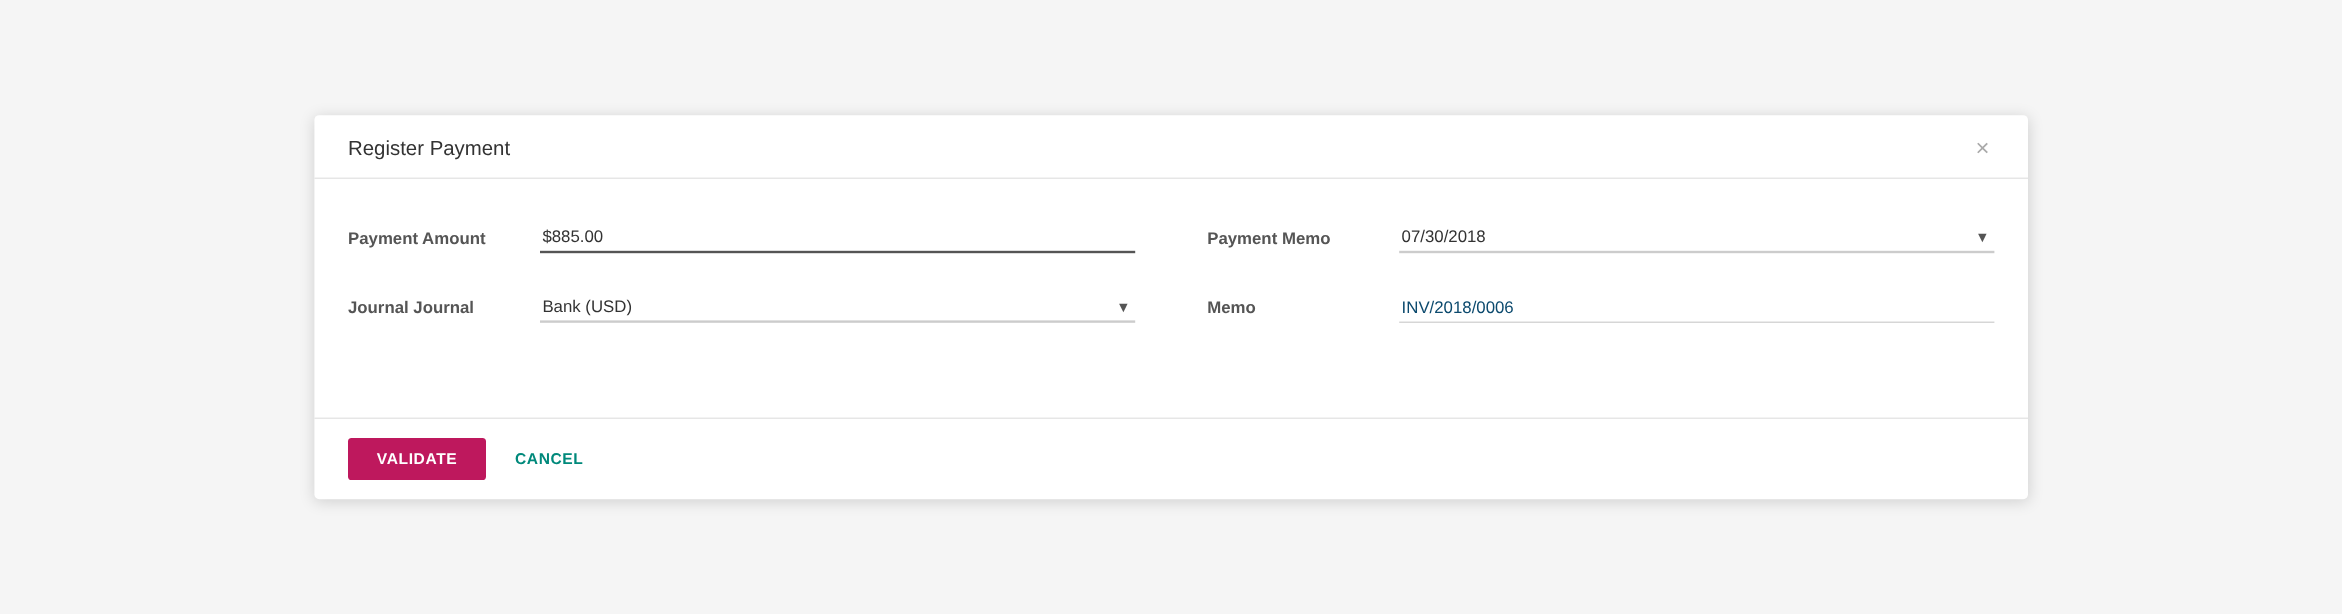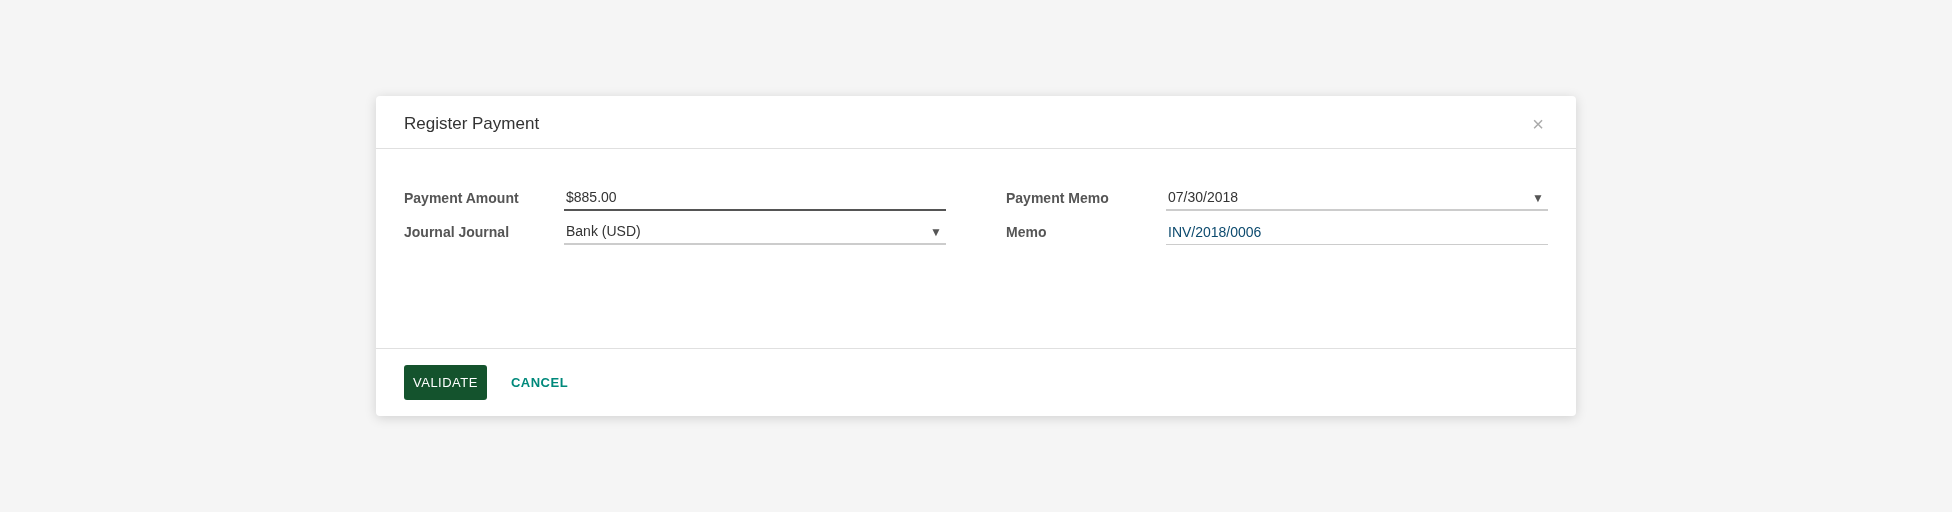--- a/index.html
+++ b/index.html
@@ -12,21 +12,21 @@
       font-family: 'Helvetica Neue', Arial, sans-serif;
       background: #f5f5f5;
       display: flex;
       justify-content: center;
       align-items: center;
       min-height: 100vh;
     }
 
     .dialog {
       background: #ffffff;
-      width: 1200px;
+      width: 1428px;
       min-height: 320px;
       border-radius: 4px;
       box-shadow: 0 2px 12px rgba(0,0,0,0.15);
       display: flex;
       flex-direction: column;
     }
 
     .dialog-header {
       display: flex;
       justify-content: space-between;
@@ -52,21 +52,21 @@
     }
 
     .dialog-body {
       padding: 36px 28px 36px 28px;
       flex: 1;
     }
 
     .form-grid {
       display: grid;
       grid-template-columns: 1fr 1fr;
-      gap: 8px 60px;
+      gap: 32px 60px;
     }
 
     .form-row {
       display: flex;
       align-items: center;
       gap: 0;
     }
 
     .form-label {
       font-size: 14px;
@@ -135,26 +135,26 @@
 
     .dialog-footer {
       border-top: 1px solid #e0e0e0;
       padding: 16px 28px;
       display: flex;
       align-items: center;
       gap: 20px;
     }
 
     .btn-validate {
-      background: #14532d;
+      background: #be185d;
       color: #ffffff;
       border: none;
-      padding: 10px 9px;
+      padding: 10px 24px;
       font-size: 13px;
-      font-weight: 400;
+      font-weight: 700;
       letter-spacing: 0.5px;
       border-radius: 3px;
       cursor: pointer;
       text-transform: uppercase;
     }
 
     .btn-cancel {
       background: none;
       border: none;
       color: #00897b;

